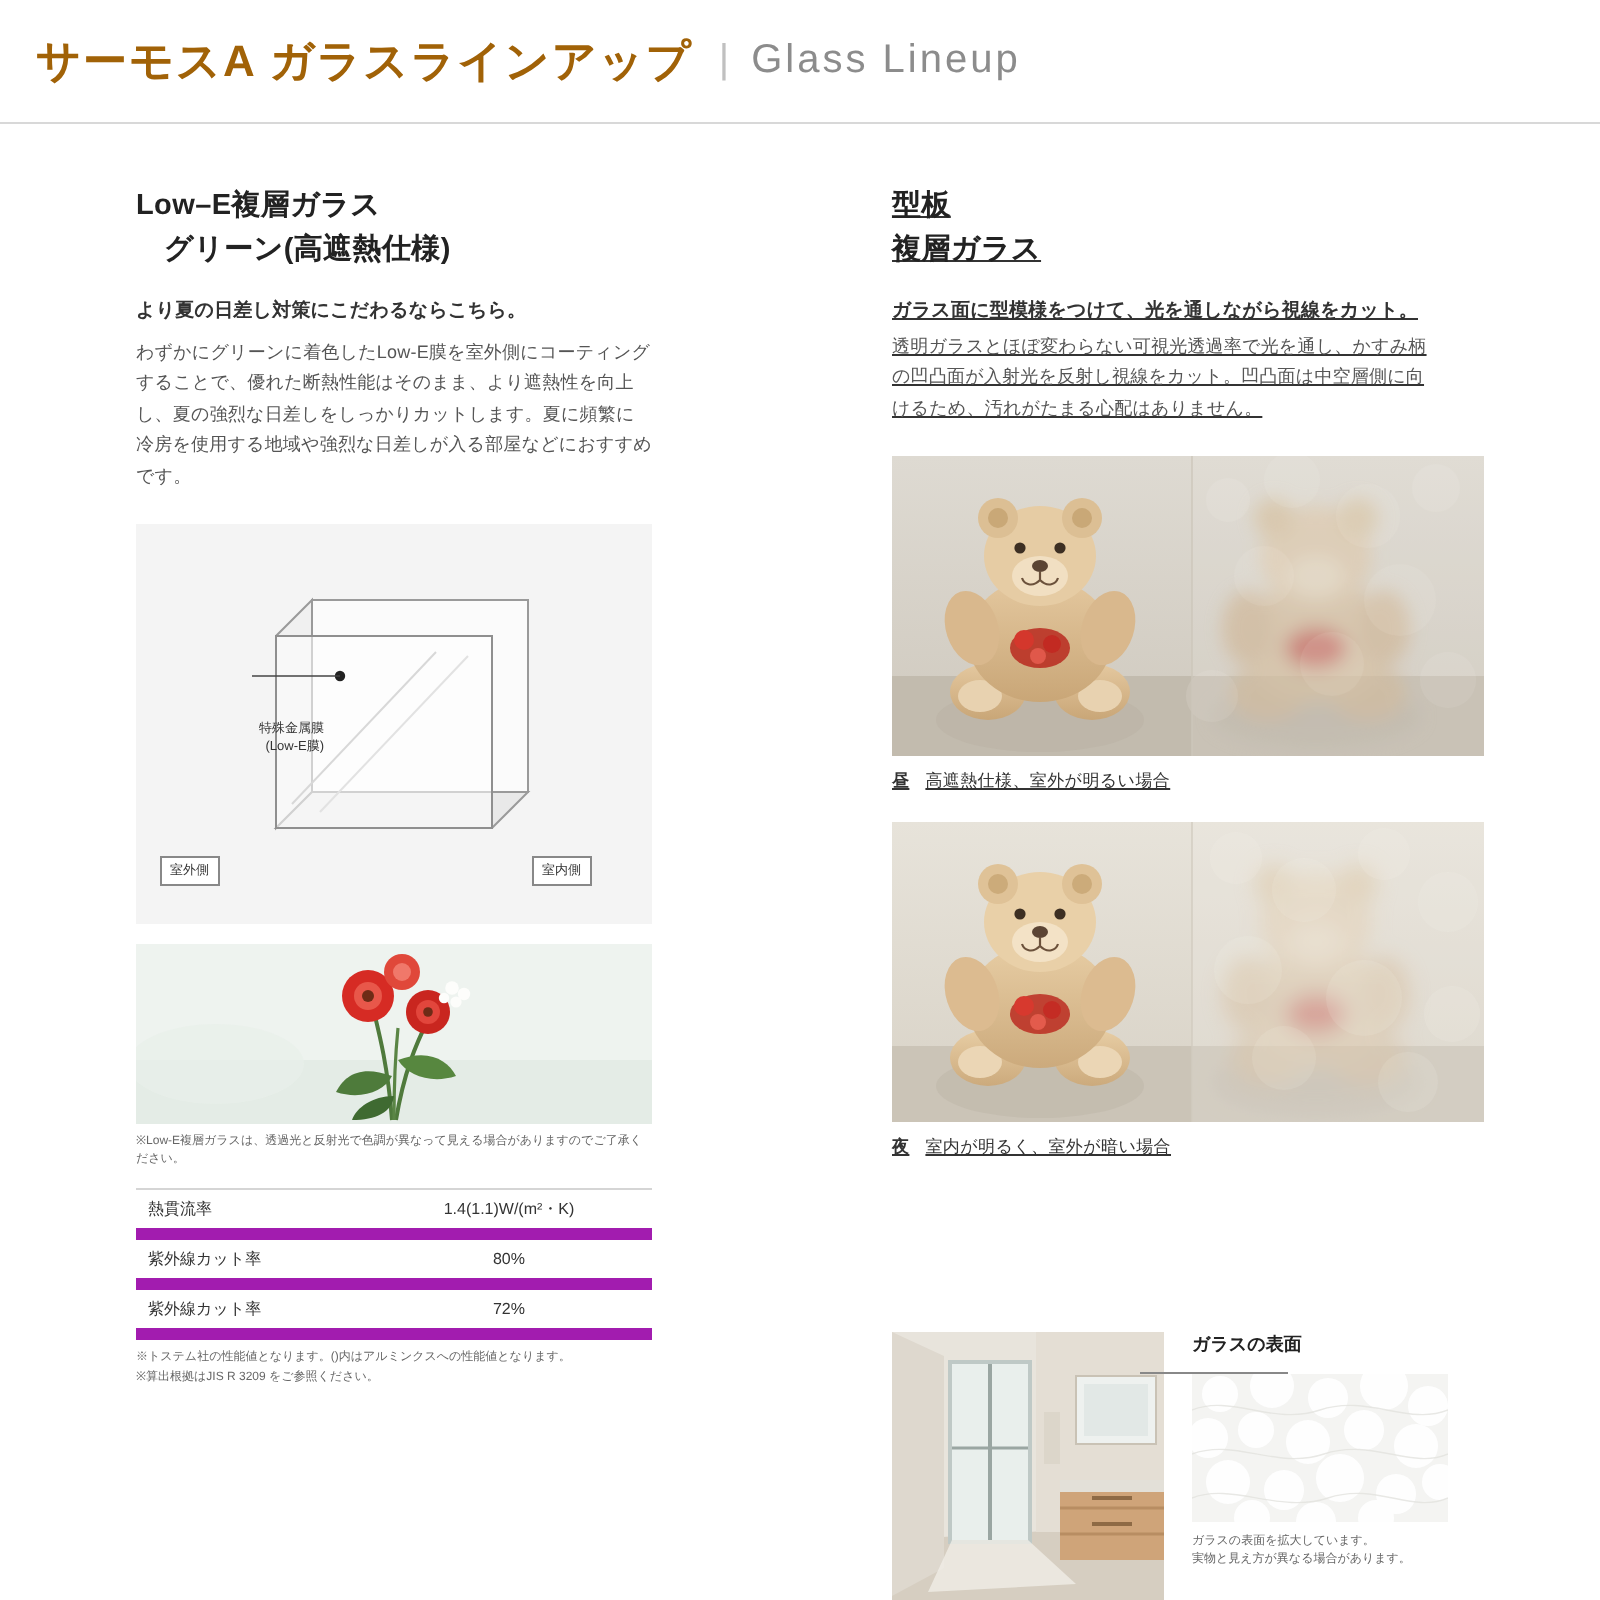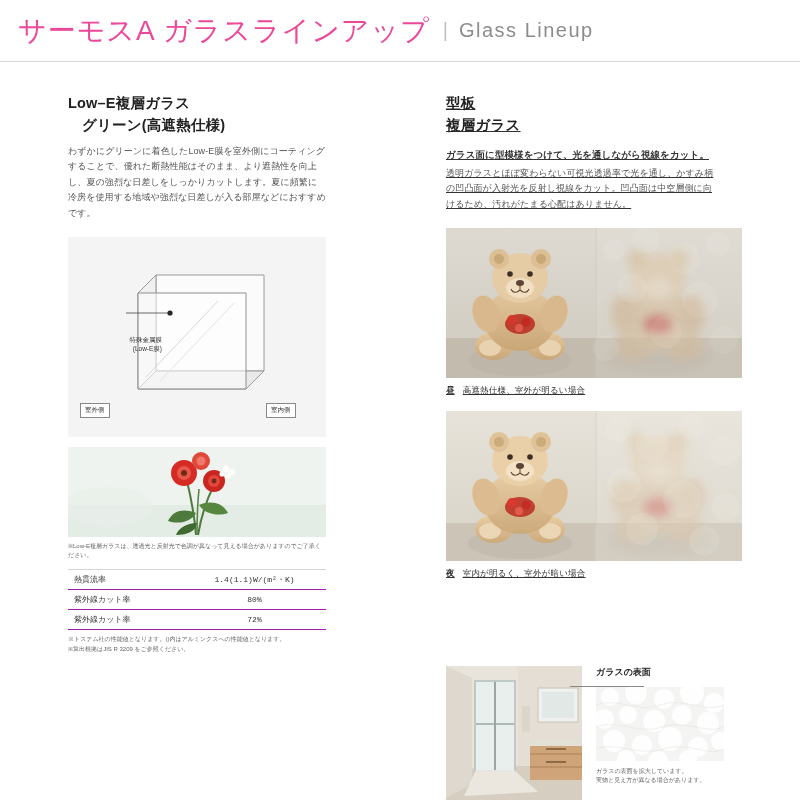--- a/index.html
+++ b/index.html
@@ -13,21 +13,21 @@
   }
   
   .page-header {
     position: absolute;
     left: 0; top: 0; width: 800px; height: 62px;
     border-bottom: 1px solid #d8d8d8;
     display: flex; align-items: center;
     padding-left: 18px;
   }
   .title-ja {
-    font-size: 28px; font-weight: normal; color: #ec4899;
+    font-size: 22px; font-weight: bold; color: #a16207;
     letter-spacing: 1px;
   }
   .title-sep {
     color: #c0c0c0; font-size: 20px; margin: 0 11px 0 13px; font-weight: 300;
   }
   .title-en {
     font-size: 20px; color: #8c8c8c; letter-spacing: 1.5px; font-weight: normal;
   }
 
   
@@ -85,24 +85,23 @@
   .flower-note {
     font-size: 6px; color: #666; line-height: 1.5; margin-top: 5px;
   }
 
   
   table.spec {
     width: 258px; border-collapse: collapse; margin-top: 9px;
   }
   table.spec td {
     border-top: 1px solid #d5d5d5;
-    border-bottom: 1px solid #a21caf;
+    border-bottom: 6px solid #a21caf;
     font-size: 8px; color: #333;
     padding: 4px 6px;
-    font-family: Liberation Mono, monospace;
   }
   table.spec td.k { width: 115px; }
   table.spec td.v { text-align: center; }
   .table-note {
     font-size: 6px; color: #666; line-height: 1.55; margin-top: 5px;
   }
 
   
   .photo {
     position: relative; width: 296px; height: 150px; overflow: hidden;
@@ -146,20 +145,21 @@
   <span class="title-en">Glass Lineup</span>
 </div>
 
 <div class="col-left">
 
   <h2 class="sec-title">
     <span>Low–E複層ガラス</span><br>
     <span style="padding-left:14px;">グリーン(高遮熱仕様)</span>
   </h2>
 
+  <p class="lead">より夏の日差し対策にこだわるならこちら。</p>
   <p class="body-text">わずかにグリーンに着色したLow-E膜を室外側にコーティングすることで、優れた断熱性能はそのまま、より遮熱性を向上し、夏の強烈な日差しをしっかりカットします。夏に頻繁に冷房を使用する地域や強烈な日差しが入る部屋などにおすすめです。</p>
 
   <div class="diagram-panel">
     <svg class="glass-shape" width="150" height="140" viewBox="0 0 150 140">
 
       <polygon points="30,8 138,8 138,104 30,104" fill="#fbfbfb" stroke="#9a9a9a" stroke-width="1"></polygon>
 
       <polygon points="30,8 12,26 12,122 30,104" fill="#f0f0f0" stroke="#9a9a9a" stroke-width="1"></polygon>
       <polygon points="12,122 120,122 138,104 30,104" fill="#e9e9e9" stroke="#9a9a9a" stroke-width="1"></polygon>
       <polygon points="12,26 120,26 120,122 12,122" fill="rgba(255,255,255,0.55)" stroke="#8f8f8f" stroke-width="1"></polygon>

